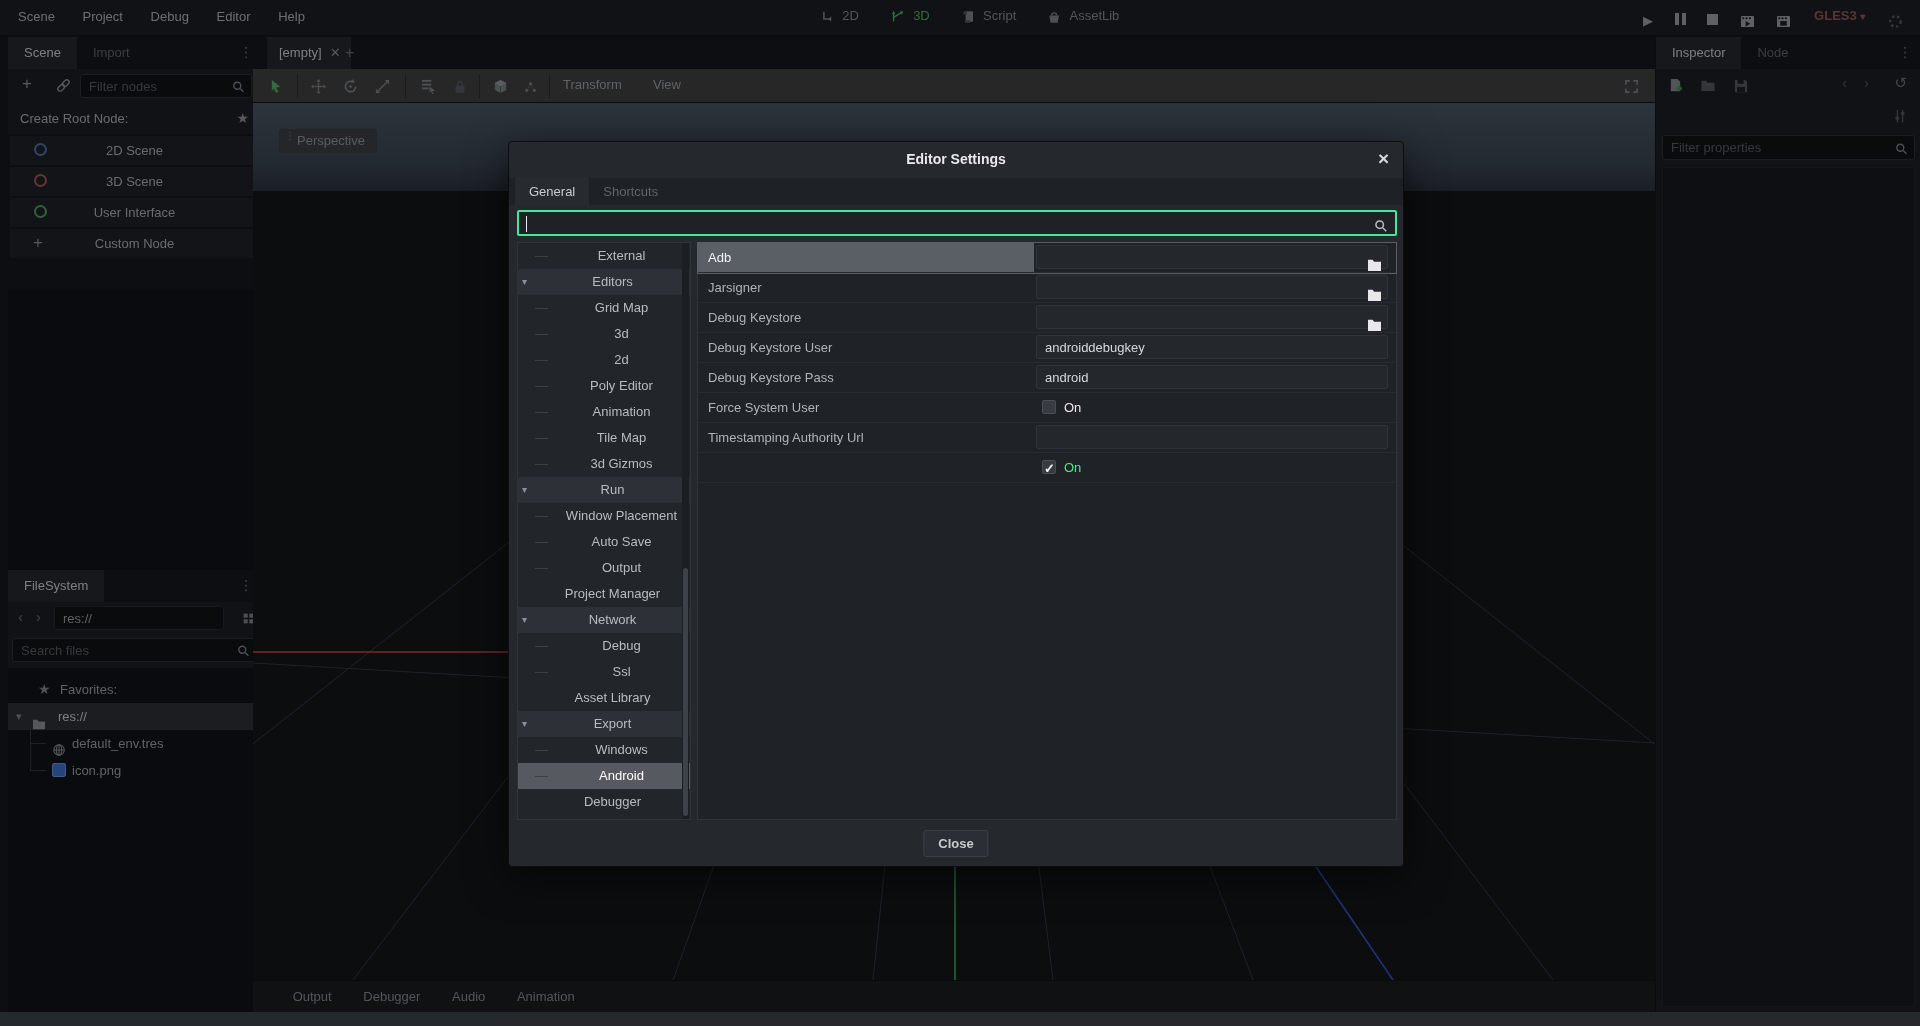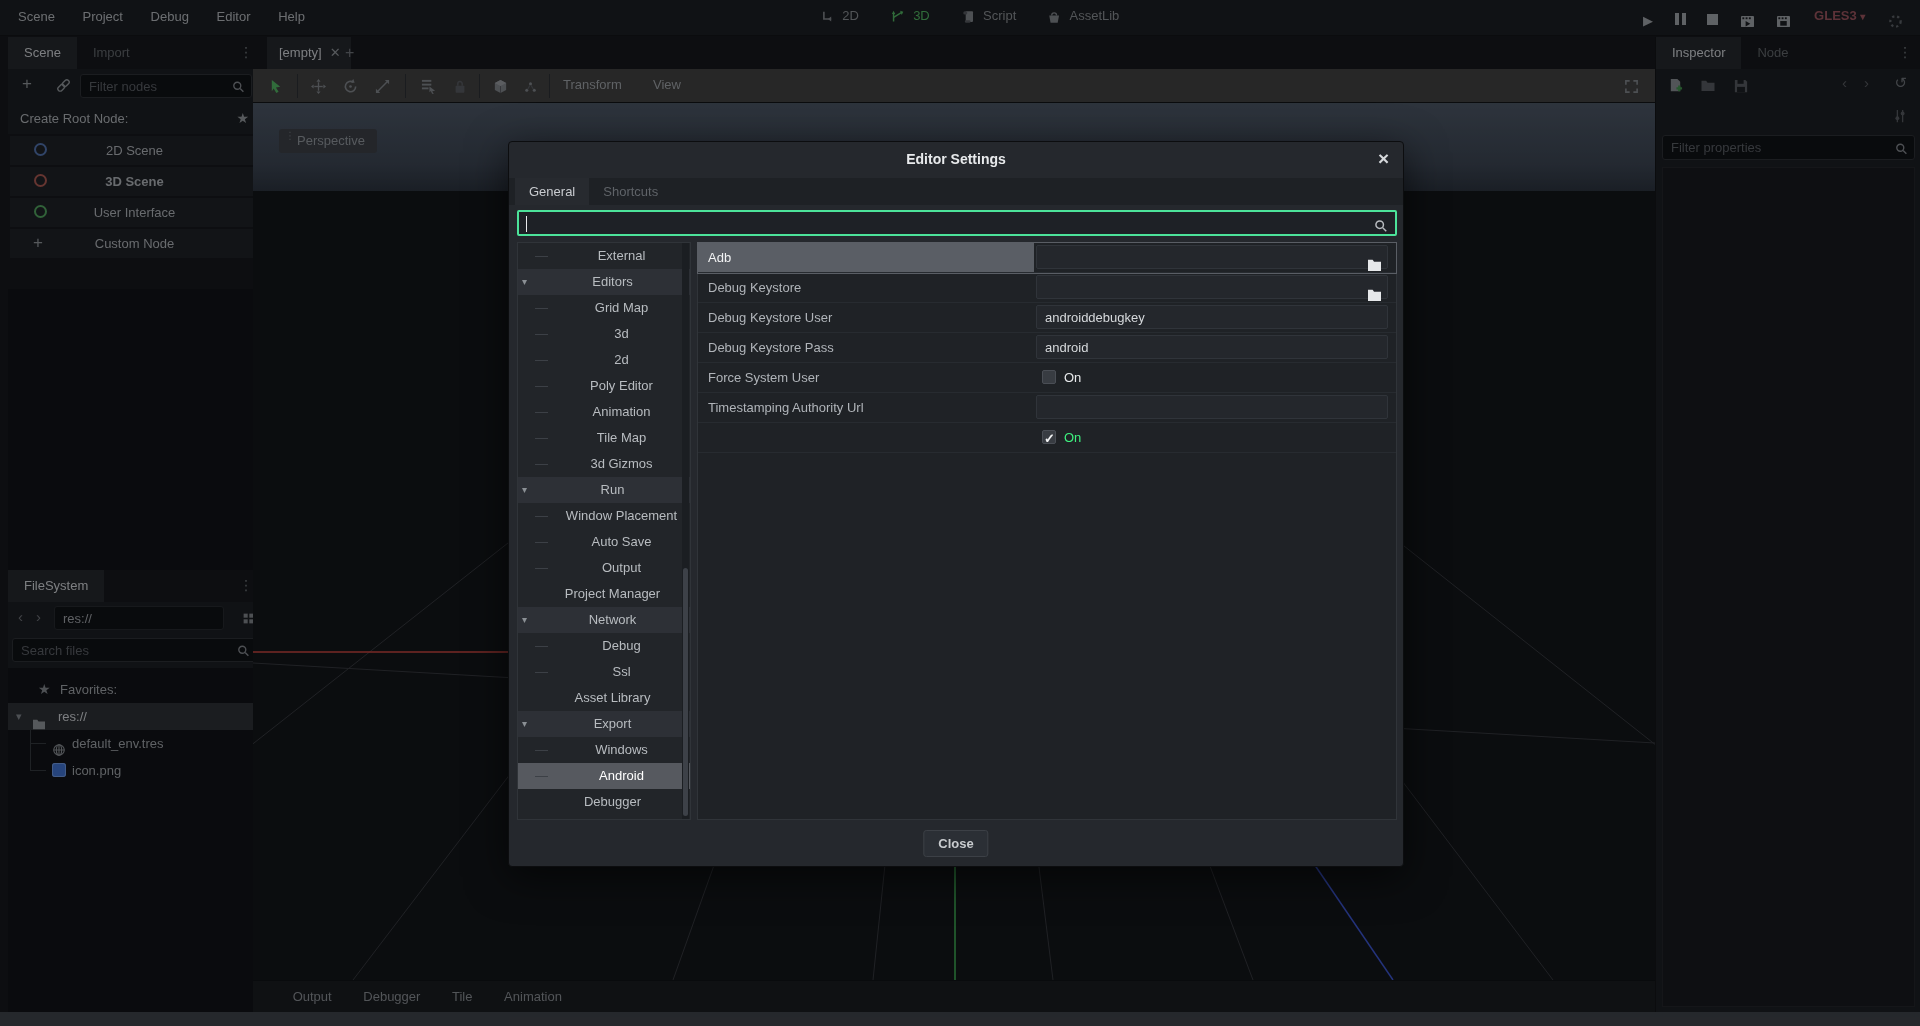--- a/index.html
+++ b/index.html
@@ -244,21 +244,21 @@
       </span>
     </div>
     <div id="create-root-row">
       <span class="lbl">Create Root Node:</span>
       <span class="star">★</span>
     </div>
     <div class="root-option" style="top:99px;">
       <span class="ric" style="border:2px solid #4f6fa8;"></span>
       <span class="rlabel">2D Scene</span>
     </div>
-    <div class="root-option" style="top:130px;font-weight:bold;">
+    <div class="root-option" style="top:130px;">
       <span class="ric" style="border:2px solid #a4564f;"></span>
       <span class="rlabel">3D Scene</span>
     </div>
     <div class="root-option" style="top:161px;">
       <span class="ric" style="border:2px solid #4f9e5c;"></span>
       <span class="rlabel">User Interface</span>
     </div>
     <div class="root-option" style="top:192px;">
       <span class="plus-ic">+</span>
       <span class="rlabel">Custom Node</span>
@@ -441,21 +441,21 @@
       <div id="perspective-btn">
         <span class="pdots">⋮</span>
         <span>Perspective</span>
       </div>
     </div>
 
     <div id="bottom-panel">
       <span class="pad"></span>
       <span class="bp-tab">Output</span>
       <span class="bp-tab">Debugger</span>
-      <span class="bp-tab">Tile</span>
+      <span class="bp-tab">Audio</span>
       <span class="bp-tab">Animation</span>
     </div>
   </div>
 
   <div id="right-dock" class="abs dock">
     <div class="tabstrip">
       <span class="tab active">Inspector</span><span class="tab">Node</span>
       <span class="dots-menu">⋮</span>
     </div>
     <div id="insp-toolbar">
@@ -557,20 +557,29 @@
         <div class="p-row sel">
           <div class="p-name">Adb</div>
           <div class="p-value">
               <span class="p-box"></span>
             <span class="folder-btn"><svg class="icon-svg" width="15" height="13" viewBox="0 0 16 14">
                   <path d="M1 2h5l1.5 2H15v10H1z" fill="#e6e8ea"></path>
                 </svg></span>
           </div>
         </div>
         <div class="p-row">
+          <div class="p-name">Jarsigner</div>
+          <div class="p-value">
+              <span class="p-box"></span>
+            <span class="folder-btn"><svg class="icon-svg" width="15" height="13" viewBox="0 0 16 14">
+                  <path d="M1 2h5l1.5 2H15v10H1z" fill="#e6e8ea"></path>
+                </svg></span>
+          </div>
+        </div>
+        <div class="p-row">
           <div class="p-name">Debug Keystore</div>
           <div class="p-value">
               <span class="p-box"></span>
             <span class="folder-btn"><svg class="icon-svg" width="15" height="13" viewBox="0 0 16 14">
                   <path d="M1 2h5l1.5 2H15v10H1z" fill="#e6e8ea"></path>
                 </svg></span>
           </div>
         </div>
         <div class="p-row">
           <div class="p-name">Debug Keystore User</div>

